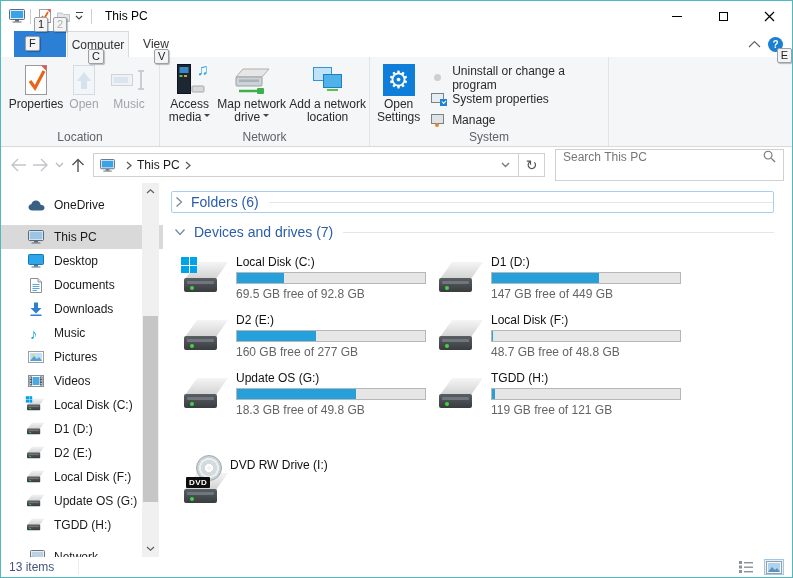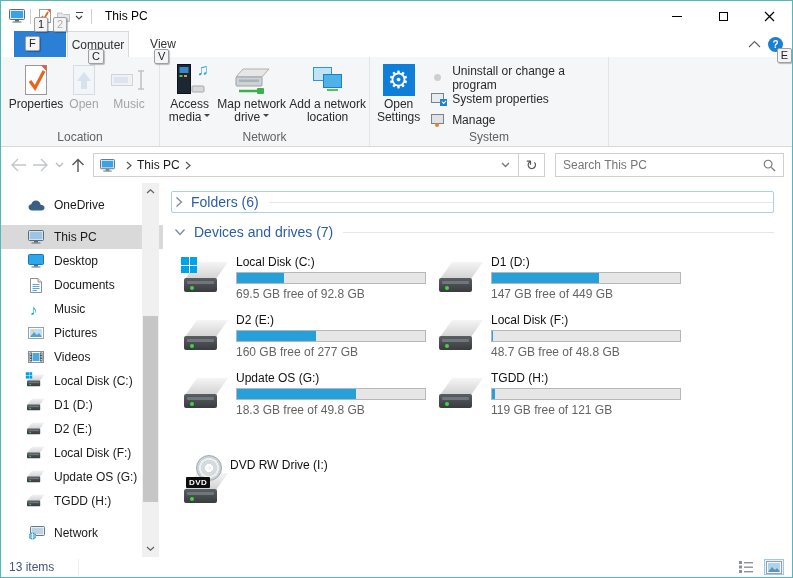--- a/index.html
+++ b/index.html
@@ -26,21 +26,21 @@
     position:absolute; z-index:40; background:#f4f4f4; border:1px solid #9aa0a5;
     border-radius:2px; padding:0 3px; font-size:11px; line-height:13px; color:#222;
     box-shadow:1px 1px 1px rgba(0,0,0,.25);
   }
   .keytip.dim { color:#aeaeae; }
   
   .tabrow { height:26px; position:relative; background:#fff; z-index:5; }
   .file-btn { position:absolute; left:13px; top:0; width:52px; height:26px; background:#2b7fd4; }
   .tab { position:absolute; top:0; height:26px; display:flex; align-items:center; justify-content:center; color:#333; }
   .tab-computer { left:66px; width:62px; background:#f5f6f7; border:1px solid #d8d9da; border-bottom:none; z-index:6; }
-  .tab-view { left:134px; width:56px; }
+  .tab-view { left:127px; width:56px; }
   .ribbon-collapse { position:absolute; right:30px; top:9px; width:14px; height:10px; }
   .help-btn { position:absolute; right:9px; top:6px; width:15px; height:15px; border-radius:50%;
     background:#1b7fd4; color:#fff; font-size:10px; font-weight:bold; display:flex; align-items:center; justify-content:center; }
   
   .ribbon { height:90px; background:#f5f6f7; border-bottom:1px solid #d8d9da; display:flex; position:relative; }
   .rgroup { position:relative; height:100%; display:flex; align-items:flex-start; padding:4px 2px 16px 4px; border-right:1px solid #e3e4e5; }
   .g-location { width:159px; padding-left:6px; }
   .g-network { width:210px; }
   .g-system { width:239px; }
   .g-fill { flex:1; border-right:none; }
@@ -62,21 +62,21 @@
   .bluechk::after { content:""; position:absolute; left:1.5px; top:1px; width:3px; height:2px; border-left:1.5px solid #fff; border-bottom:1.5px solid #fff; transform:rotate(-45deg); }
   .odot { position:absolute; left:4px; bottom:0; width:4px; height:4px; border-radius:50%; background:#e8832a; }
   
   .addressrow { height:36px; display:flex; align-items:center; padding:0 8px 0 6px; background:#fff; }
   .nav-btn { width:22px; height:24px; display:flex; align-items:center; justify-content:center; }
   .addressbox { width:426px; height:24px; border:1px solid #d0d0d0; display:flex; align-items:center; padding:0 4px 0 6px; margin-left:4px; background:#fff; }
   .crumb-ic { margin-right:6px; display:flex; }
   .crumb-ch { margin:0 5px; display:flex; }
   .addr-dd { margin-left:auto; display:flex; padding:0 4px; }
   .refresh-btn { width:26px; height:24px; border:1px solid #d0d0d0; border-left:none; display:flex; align-items:center; justify-content:center; color:#555; font-size:14px; }
-  .searchbox { flex:1; height:24px; border:1px solid #d0d0d0; margin-left:10px; display:flex; align-items:center; padding:0 7px; }
+  .searchbox { flex:1; height:32px; border:1px solid #d0d0d0; margin-left:10px; display:flex; align-items:flex-start; padding:0 7px; }
   .searchbox input { border:none; outline:none; flex:1; font-family:"Liberation Sans",sans-serif; font-size:12px; color:#333; background:transparent; padding:0; }
   .searchbox input::placeholder { color:#767676; opacity:1; }
   
   .main { display:flex; height:374px; background:#fff; }
   .sidebar { width:158px; flex-shrink:0; position:relative; padding-top:10px; }
   .side-item { height:24px; width:162px; display:flex; align-items:center; padding-left:26px; gap:9px; white-space:nowrap; }
   .side-item.child { }
   .side-item.selected { background:#d9d9d9; }
   .side-gap { height:8px; }
   .sicon { width:18px; height:16px; display:flex; align-items:center; justify-content:center; flex-shrink:0; position:relative; }
@@ -398,20 +398,29 @@
         <span class="sicon">
           <svg width="12" height="15" viewBox="0 0 12 15">
               <path d="M0.5 0.5 H8 L11.5 4 V14.5 H0.5 Z" fill="#fff" stroke="#8c9196"></path>
               <path d="M8 0.5 V4 H11.5" fill="#e0e4e7" stroke="#8c9196"></path>
               <path d="M2.5 6.5 H9.5 M2.5 8.5 H9.5 M2.5 10.5 H9.5 M2.5 12.5 H7" stroke="#5aa7d8" stroke-width="1"></path>
             </svg>
         </span>
         <span>Documents</span>
       </div>
       <div class="side-item child">
+        <span class="sicon">
+          <svg width="14" height="14" viewBox="0 0 14 14">
+              <polygon points="5,0.5 9,0.5 9,6 12.5,6 7,11.5 1.5,6 5,6" fill="#2e7fd0"></polygon>
+              <rect x="1.5" y="12.5" width="11" height="1.5" fill="#2e7fd0"></rect>
+            </svg>
+        </span>
+        <span>Downloads</span>
+      </div>
+      <div class="side-item child">
         <span class="sicon music">♪</span>
         <span>Music</span>
       </div>
       <div class="side-item child">
         <span class="sicon">
           <svg width="16" height="12" viewBox="0 0 16 12">
               <rect x="0.5" y="0.5" width="15" height="11" fill="#fdfdfd" stroke="#9aa0a5"></rect>
               <rect x="2" y="2" width="12" height="8" fill="#bfe0f2"></rect>
               <polygon points="2,10 6,5 9,8 11,6 14,10" fill="#58a1c8"></polygon>
               <circle cx="5" cy="4" r="1.1" fill="#f7d24a"></circle>

